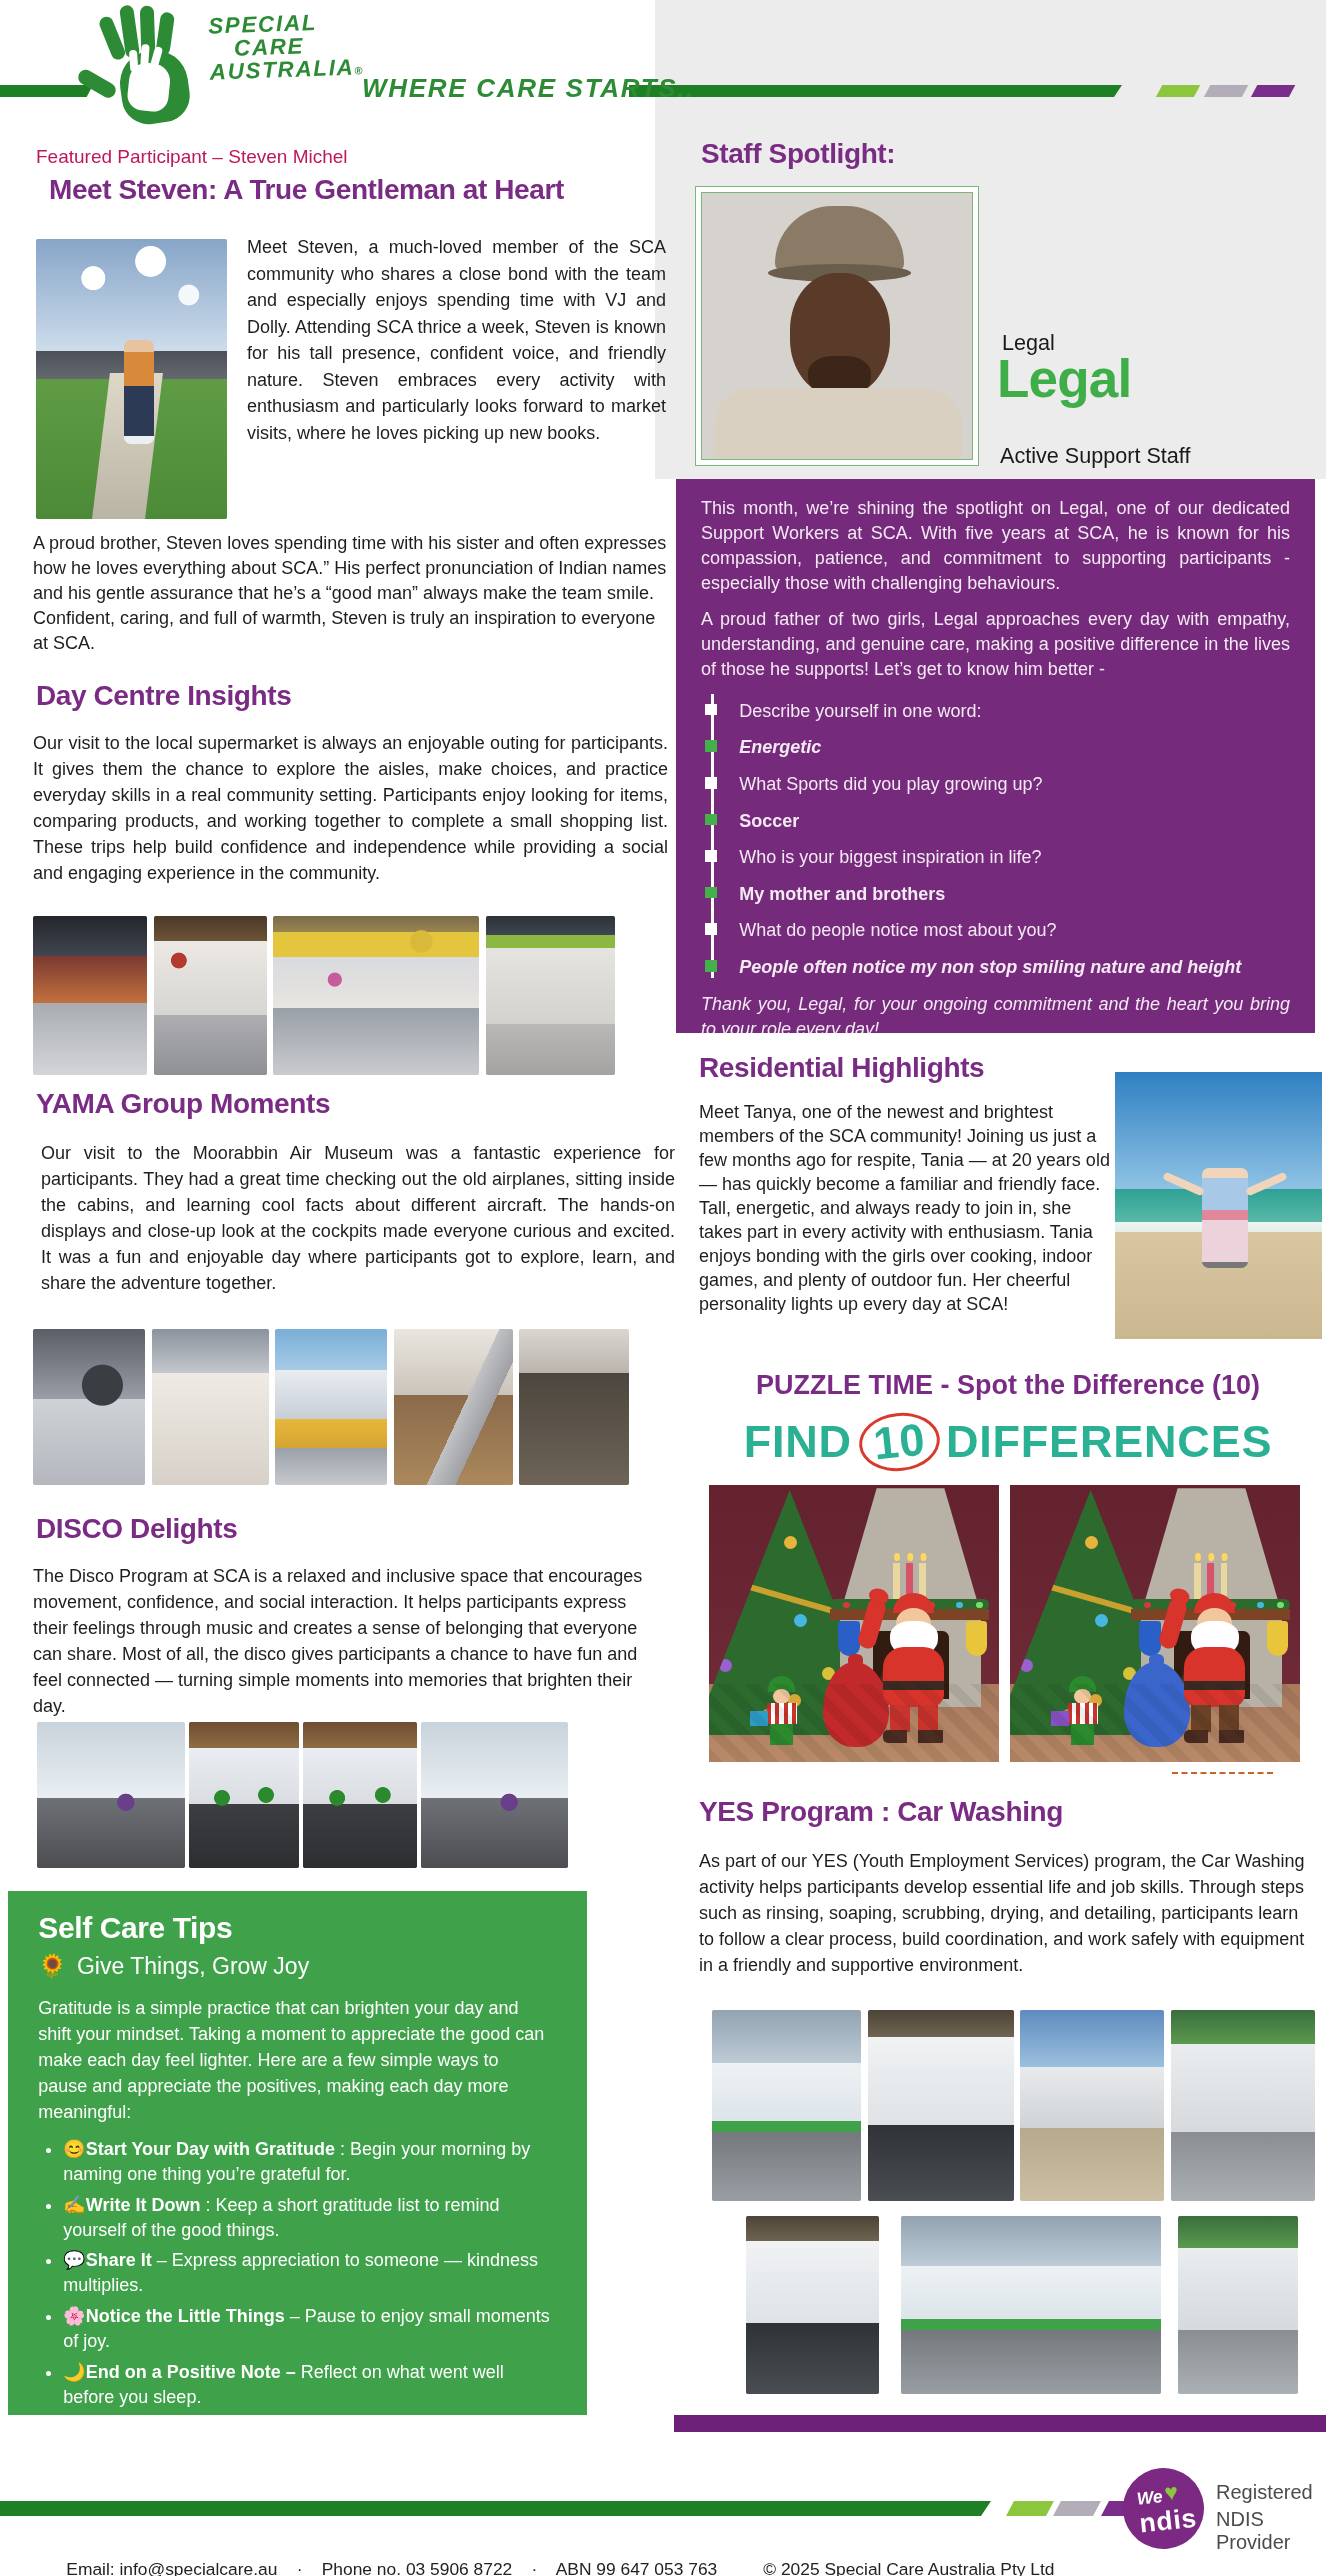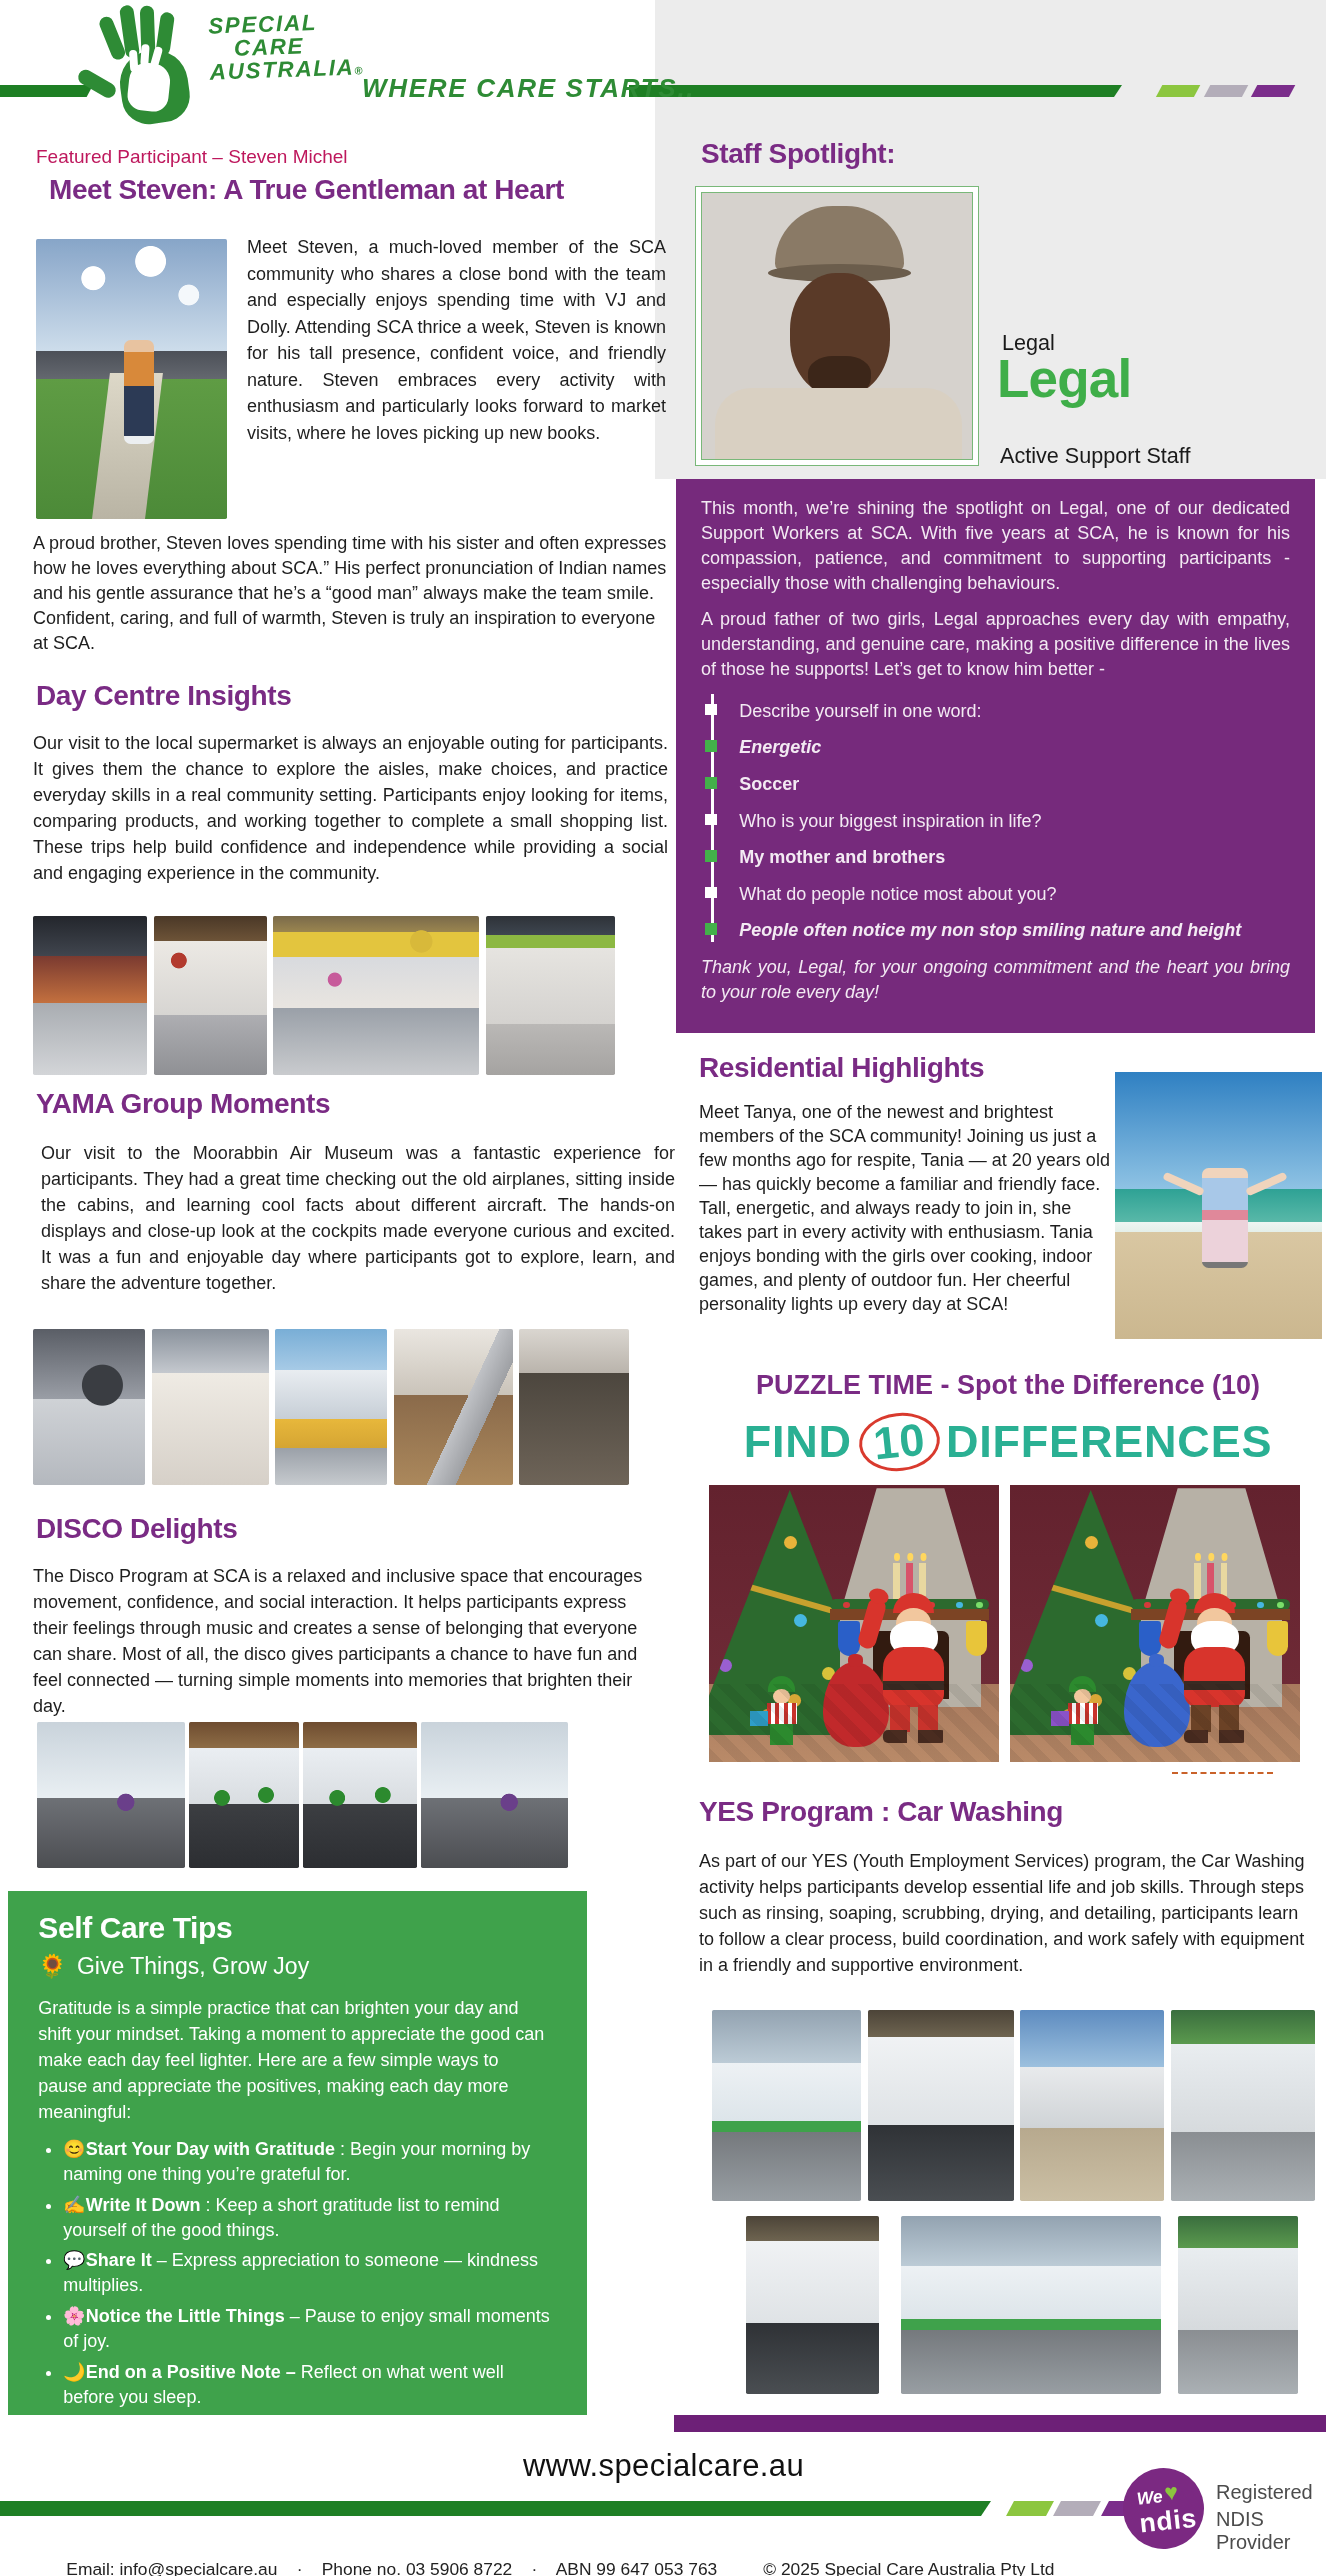--- a/index.html
+++ b/index.html
@@ -364,20 +364,21 @@
   <div id="lbl-meet">Legal</div>
   <div id="spot-name">Legal</div>
   <div id="spot-role">Active Support Staff</div>
 
   <div id="purplebox">
     <p class="just">This month, we’re shining the spotlight on Legal, one of our dedicated Support Workers at SCA. With five years at SCA, he is known for his compassion, patience, and commitment to supporting participants - especially those with challenging behaviours.</p>
     <p class="just">A proud father of two girls, Legal approaches every day with empathy, understanding, and genuine care, making a positive difference in the lives of those he supports! Let’s get to know him better -</p>
     <div class="qa">
       <p class="qa-q">Describe yourself in one word:</p>
       <p class="qa-a i">Energetic</p>
+      <p class="qa-q">What Sports did you play growing up?</p>
       <p class="qa-a">Soccer</p>
       <p class="qa-q">Who is your biggest inspiration in life?</p>
       <p class="qa-a">My mother and brothers</p>
       <p class="qa-q">What do people notice most about you?</p>
       <p class="qa-a i">People often notice my non stop smiling nature and height</p>
     </div>
     <p id="spot-thanks">Thank you, Legal, for your ongoing commitment and the heart you bring to your role every day!</p>
   </div>
 
   <h2 id="h2-res" class="h2">Residential Highlights</h2>
@@ -461,21 +462,20 @@
     <div class="ph g-wash4"></div>
   </div>
   <div id="row-wash2" class="prow">
     <div class="ph g-wash2"></div>
     <div class="ph g-wash1"></div>
     <div class="ph g-wash4"></div>
   </div>
 
   <div id="purplebar"></div>
 
-  <div id="website">www.specialcare.au</div>
   <div id="fbar-main"></div>
   <div id="fdiag-lime" class="fdiag"></div>
   <div id="fdiag-gray" class="fdiag"></div>
   <div id="fdiag-purple" class="fdiag"></div>
 
   <div id="ndis">
     <span class="we">We</span>
     <span class="heart">♥</span>
     <span class="nm">ndis</span>
   </div>

